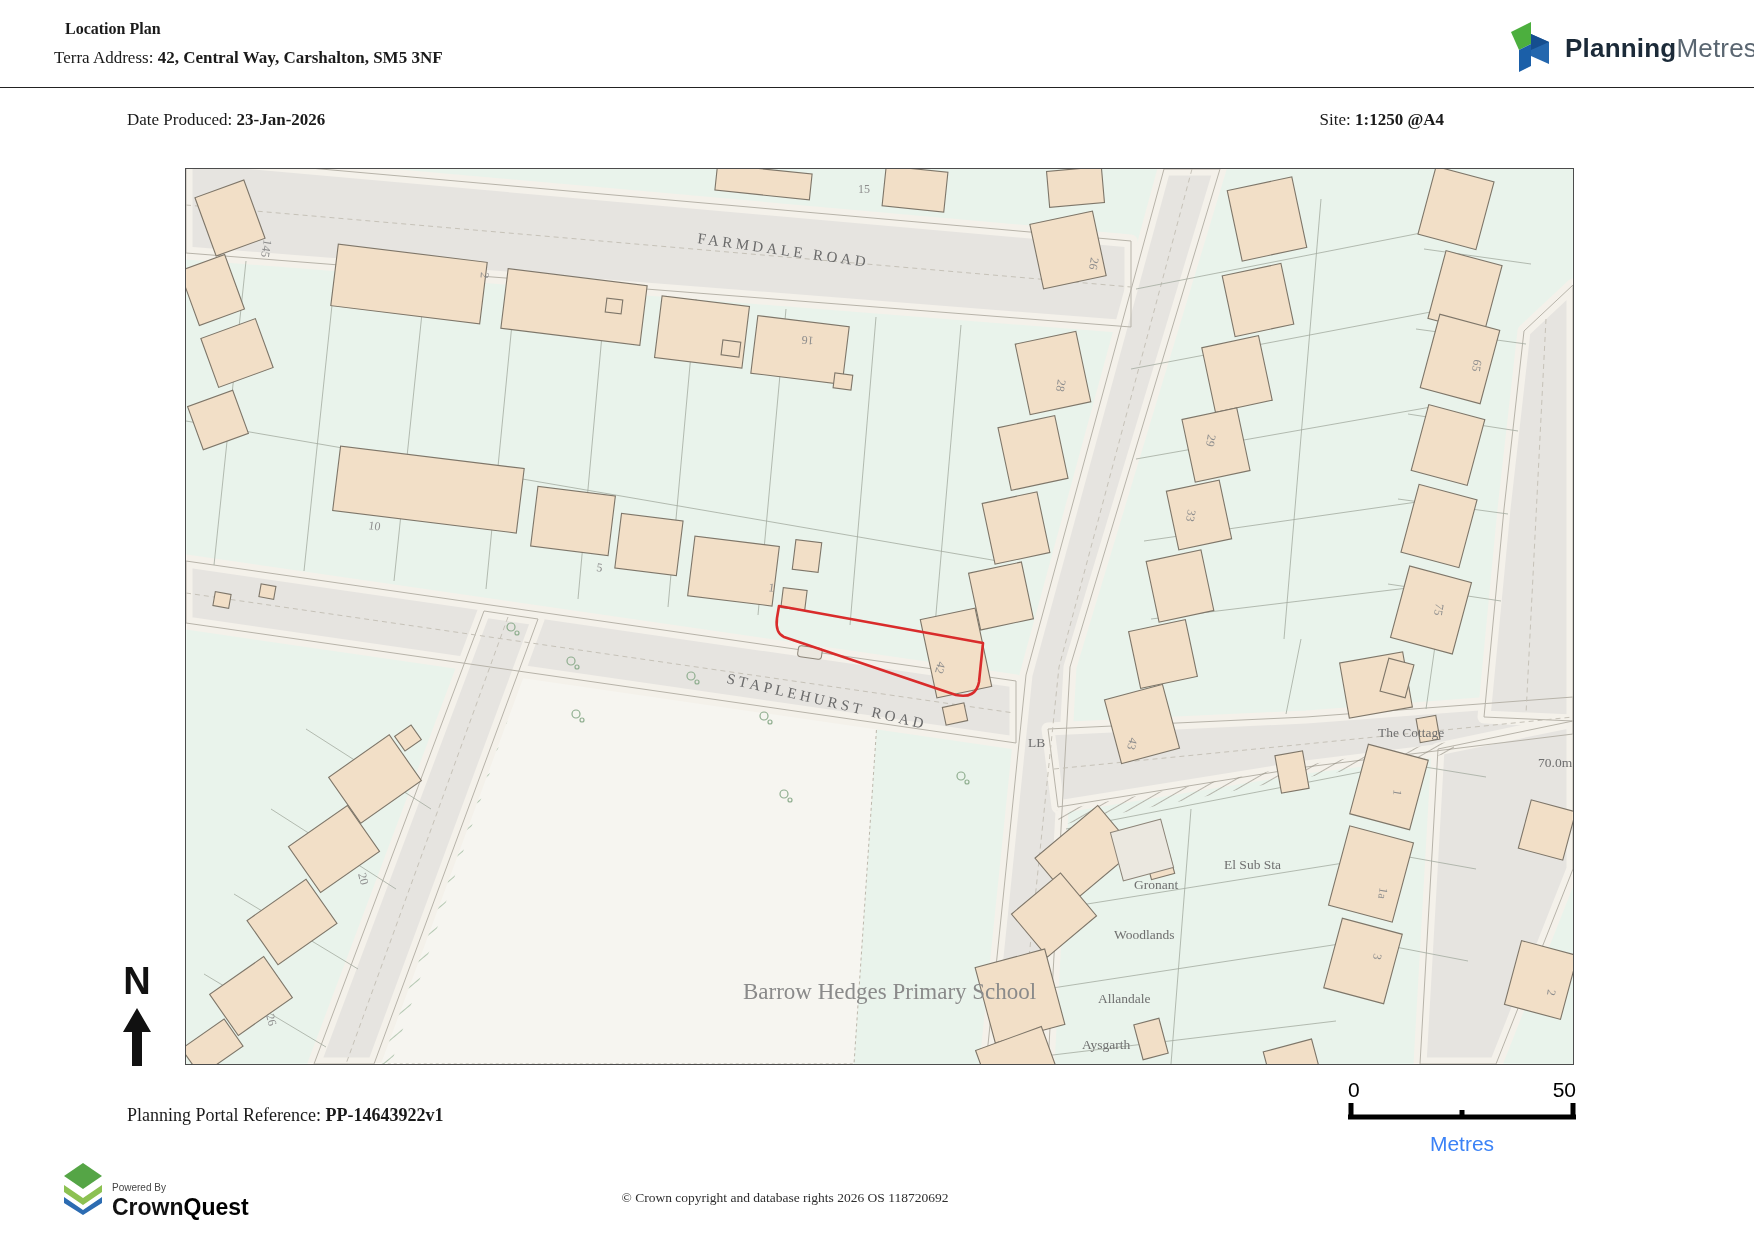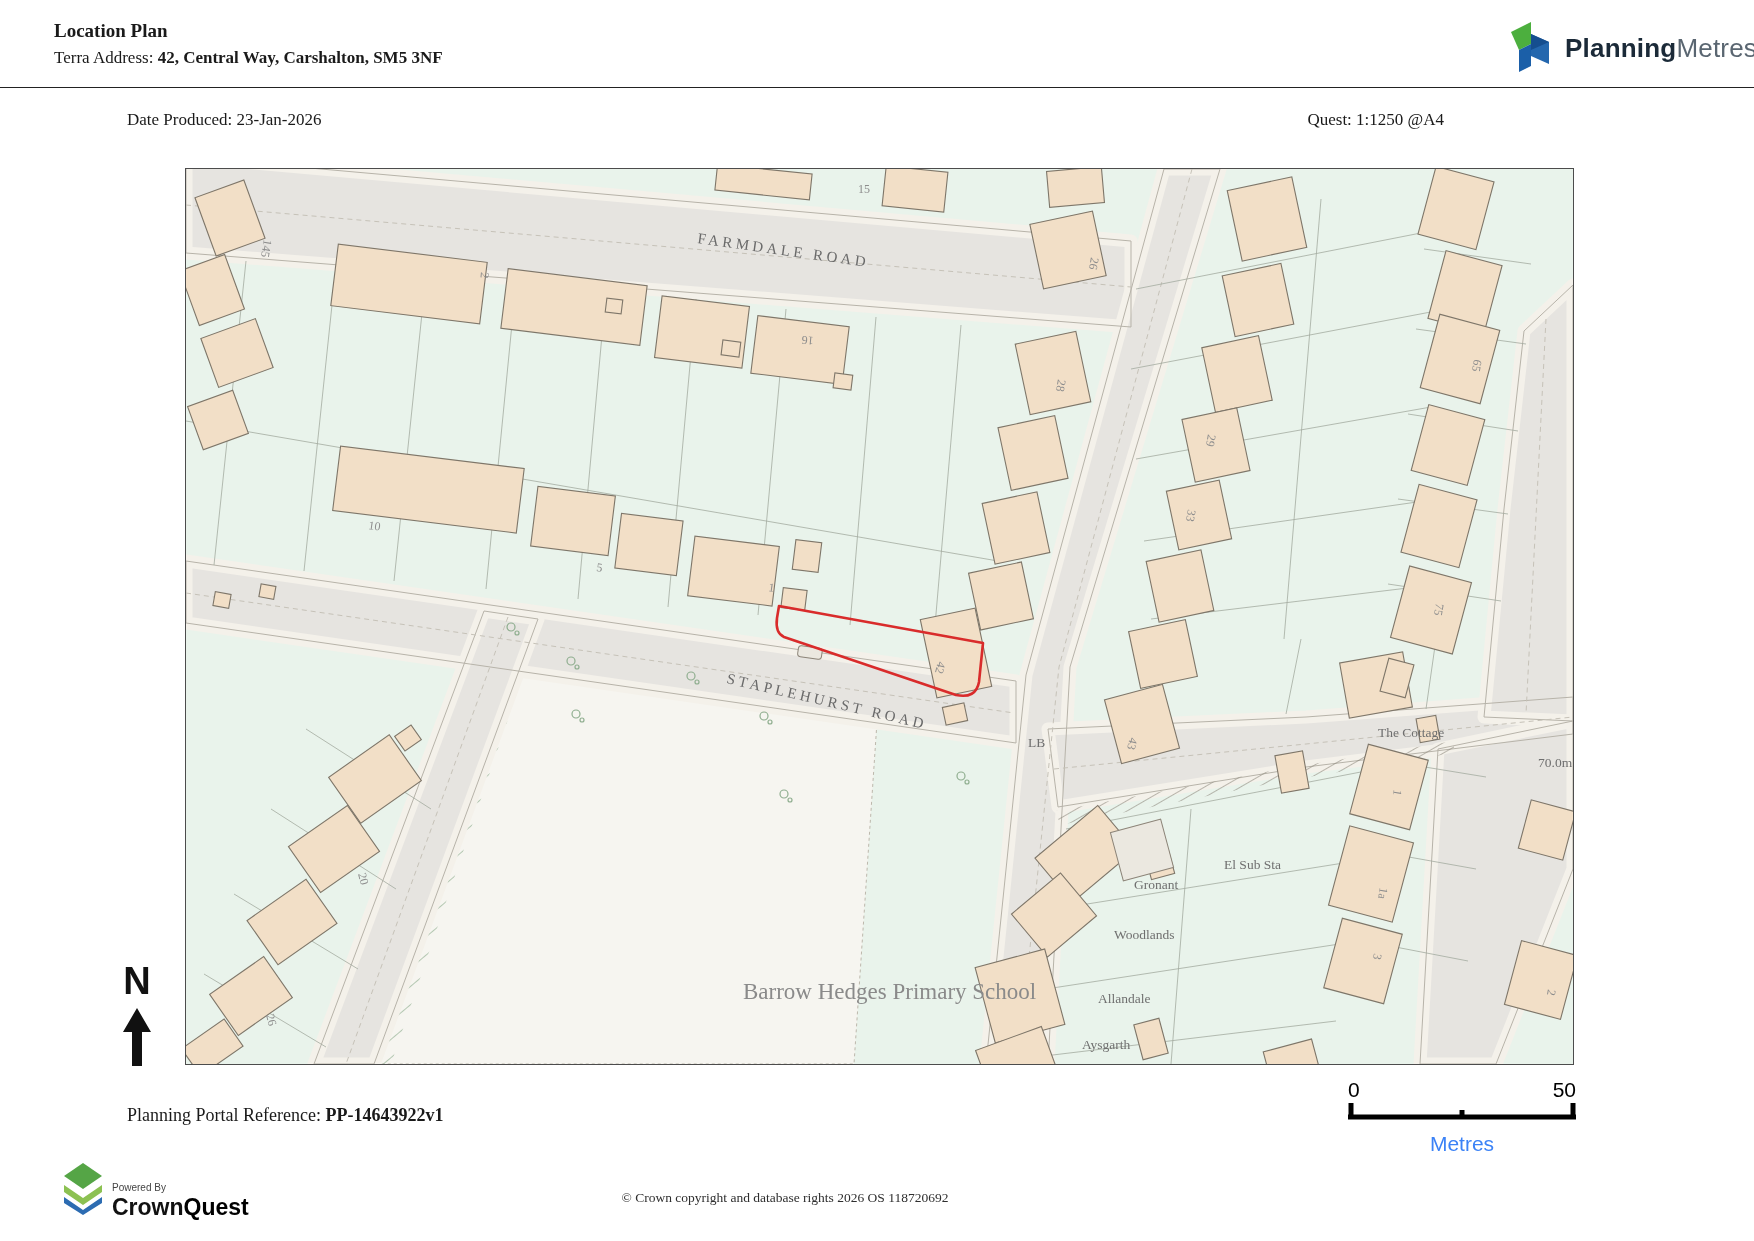--- a/index.html
+++ b/index.html
@@ -1,30 +1,30 @@
 <!DOCTYPE html>
 <html><head>
 <meta charset="utf-8">
 <style>
   html,body{margin:0;padding:0;background:#fff;}
   body{width:1754px;height:1241px;position:relative;font-family:"Liberation Serif",serif;color:#1a1a1a;overflow:hidden;}
   
-  .hdr-title{position:absolute;left:54px;top:20px;font-size:19px;font-weight:bold;}
+  .hdr-title{position:absolute;left:65px;top:20px;font-size:16px;font-weight:bold;}
   .hdr-address{position:absolute;left:54px;top:48px;font-size:17px;}
   .hdr-address b{font-weight:bold;text-align:center;}
   .hdr-rule{position:absolute;left:0;top:87px;width:1754px;height:0;border-top:1.5px solid #222;}
   
   .pp-logo{position:absolute;left:1505px;top:20px;display:flex;align-items:center;gap:10px;}
   .pp-text{font-family:"Liberation Sans",sans-serif;font-size:26px;letter-spacing:.2px;}
   .pp-text .b{font-weight:bold;color:#1b2a38;}
   .pp-text .l{font-weight:normal;color:#5a6671;}
   
   .meta-date{position:absolute;left:127px;top:110px;font-size:17px;}
   .meta-scale{position:absolute;right:310px;top:110px;font-size:17px;}
-  .meta-date b,.meta-scale b{font-weight:normal;}
+  .meta-date b,.meta-scale b{font-weight:bold;}
   
   .map-frame{position:absolute;left:185px;top:168px;width:1387px;height:895px;border:1.3px solid #4c4c4c;background:#f7f5f0;box-sizing:content-box;}
   svg text{font-family:"Liberation Serif",serif;}
   .lbl{fill:#6d6d6d;}
   .road{font-size:15px;letter-spacing:3.5px;fill:#6a6a6a;}
   .school{font-size:23px;fill:#8a8a8a;}
   .place-sm{font-size:13.5px;fill:#6f6f6f;}
   .num{font-size:12px;fill:#8d8d8d;}
   
   .north{position:absolute;left:112px;top:962px;width:50px;text-align:center;}
@@ -61,21 +61,21 @@
       <polygon points="26,14 44,22 26,30" fill="#154e8f"></polygon>
     </svg>
   </span>
   <span class="pp-text"><span class="b">Planning</span><span class="l">Metres</span></span>
 </div>
 
 <div class="meta-date">
   <span>Date Produced: </span><b>23-Jan-2026</b>
 </div>
 <div class="meta-scale">
-  <span>Quest: </span><b>1:1250 @A4</b>
+  <span>Site: </span><b>1:1250 @A4</b>
 </div>
 
 <div class="map-frame">
 <svg id="map-svg" width="1387" height="895" viewBox="0 0 1387 895">
   <defs>
     <pattern id="hatchG" width="14" height="14" patternUnits="userSpaceOnUse" patternTransform="rotate(50)">
       <line x1="0" y1="0" x2="0" y2="14" stroke="#8fae8f" stroke-width="1.3"></line>
     </pattern>
     <pattern id="hatchB" width="9" height="9" patternUnits="userSpaceOnUse" patternTransform="rotate(60)">
       <line x1="0" y1="0" x2="0" y2="9" stroke="#8f897d" stroke-width="1.2"></line>

